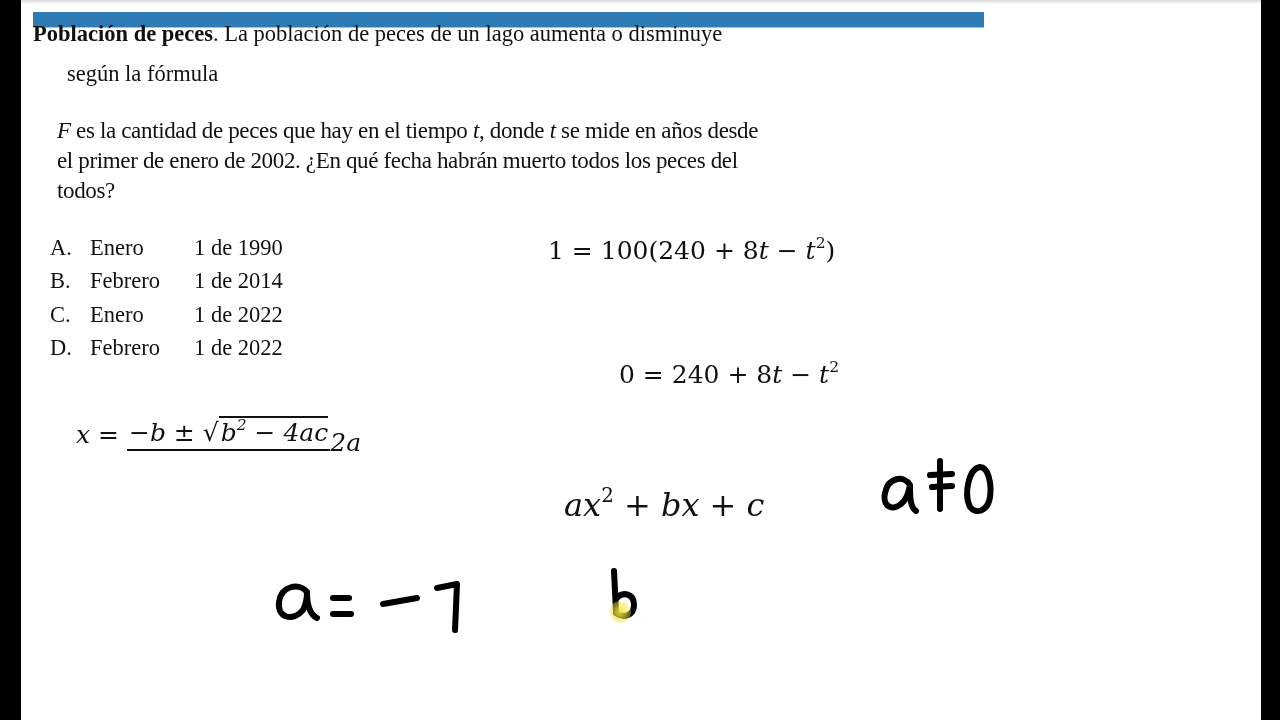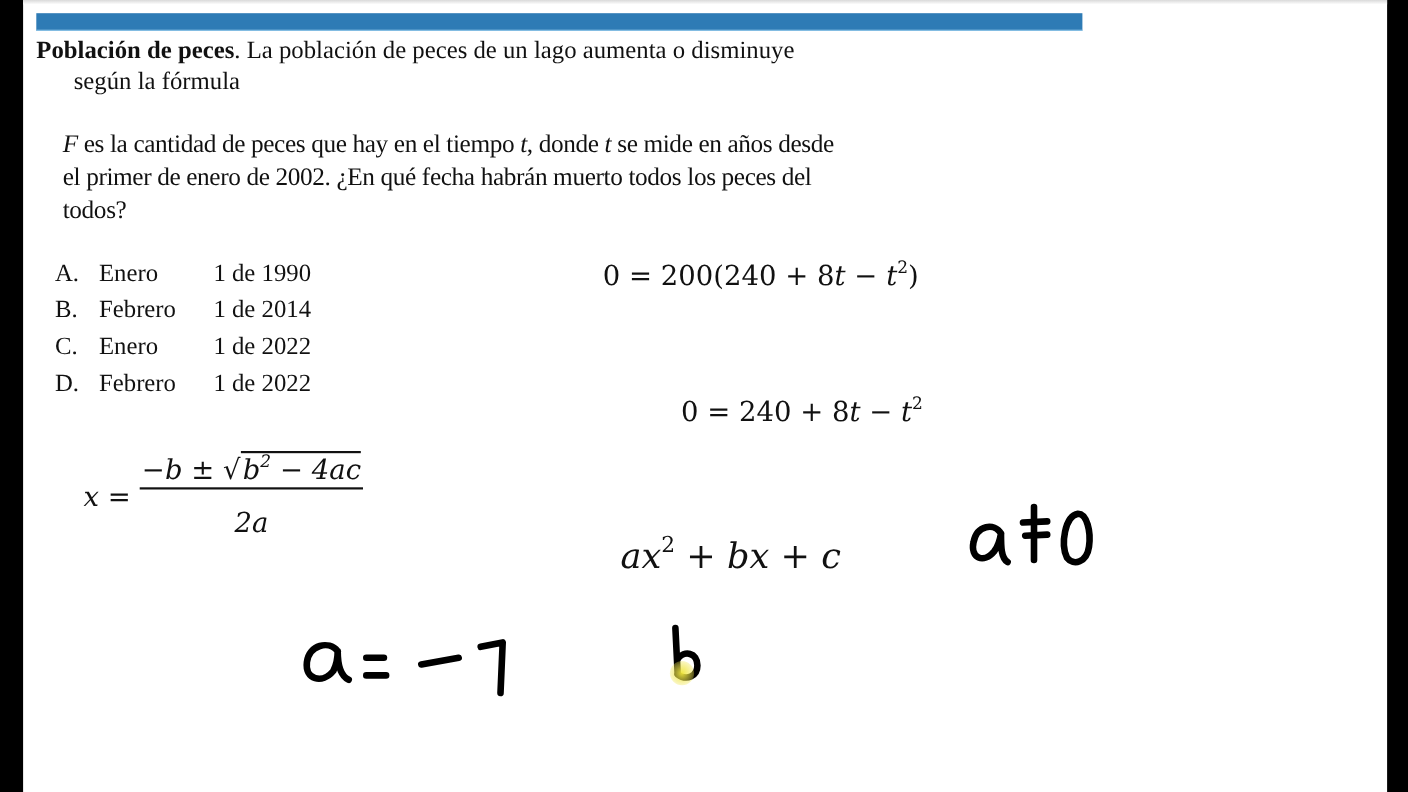--- a/index.html
+++ b/index.html
@@ -29,38 +29,38 @@
     .justify-line { display: flex; justify-content: space-between; width: 918px; }
     .cond { font-size: 23px; letter-spacing: -0.35px; }
     .math { font-family: "DejaVu Serif", "Liberation Serif", serif; }
     .math-i { font-style: italic; }
     .bold-eq { font-weight: bold; font-size: 22px; }
     .eq { font-size: 25px; font-family: "DejaVu Serif", serif; }
     sup { font-size: 0.62em; vertical-align: 0.7em; line-height: 0; }
     .opt-row { display: flex; font-size: 22.5px; height: 33.5px; align-items: center; }
     .opt-letter { width: 40px; }
     .opt-month { width: 104px; }
-    .frac { display: inline-flex; flex-direction: column; align-items: center; vertical-align: middle; }
+    .frac { display: inline-flex; flex-direction: row; align-items: center; vertical-align: middle; }
     .frac-num { padding: 0 2px 2px 2px; border-bottom: 2px solid #111; }
     .frac-den { padding-top: 16px; }
     .sqrt-body { border-top: 2px solid #111; padding-left: 2px; }
     .hand { position: absolute; }
     .cursor-dot {
       position: absolute; width: 22px; height: 22px; border-radius: 50%;
       background: radial-gradient(circle, rgba(240,230,60,0.95) 0%, rgba(240,230,80,0.5) 55%, rgba(255,255,255,0) 100%);
     }
   </style>
 </head>
 <body>
 
 <div class="page">
   <div class="page-top-shadow"></div>
   <div class="header-bar"></div>
 
-  <div class="abs para" style="left:12px; top:32px;">
+  <div class="abs para" style="left:12px; top:20px;">
     <div class="justify-line">
       <span><span class="title-bold">Población de peces</span><span>. La población de peces de un lago aumenta o disminuye</span></span>
     </div>
   </div>
   <div class="abs para" style="left:12px; top:60px;margin-left:34px;">según la fórmula</div>
 
 
   <div class="abs cond" style="left:36px; top:118px;">
     <span style="font-style:italic">F</span><span> es la cantidad de peces que hay en el tiempo </span><span style="font-style:italic">t</span><span>, donde </span><span style="font-style:italic">t</span><span> se mide en años desde</span>
   </div>
@@ -84,21 +84,21 @@
       <span>1 de 2022</span>
     </div>
     <div class="opt-row">
       <span class="opt-letter">D.</span>
       <span class="opt-month">Febrero</span>
       <span>1 de 2022</span>
     </div>
   </div>
 
   <div class="abs eq" style="left:527px; top:236px;">
-    <span>0 = 200(240 + 8</span><span class="math-i">t</span><span> − </span><span class="math-i">t</span><sup>2</sup><span>)</span>
+    <span>1 = 100(240 + 8</span><span class="math-i">t</span><span> − </span><span class="math-i">t</span><sup>2</sup><span>)</span>
   </div>
   <div class="abs eq" style="left:550px; top:360px;margin-left:48px;">
     <span>0 = 240 + 8</span><span class="math-i">t</span><span> − </span><span class="math-i">t</span><sup>2</sup><span></span>
   </div>
 
   <div class="abs eq" style="left:55px; top:412px; display:flex; align-items:center;">
     <span class="math-i">x</span>
       <span style="white-space:pre"> = </span>
     <span class="frac">
       <span class="frac-num"><span class="math-i" style="white-space:pre">−b ± </span><span>√</span><span class="sqrt-body math-i"><span>b</span><sup>2</sup><span style="white-space:pre"> − 4ac</span></span></span>

